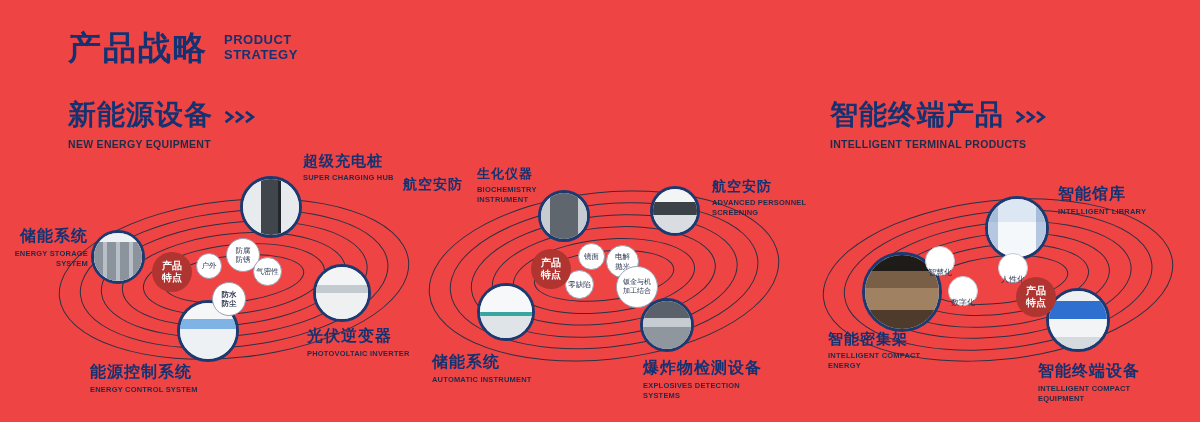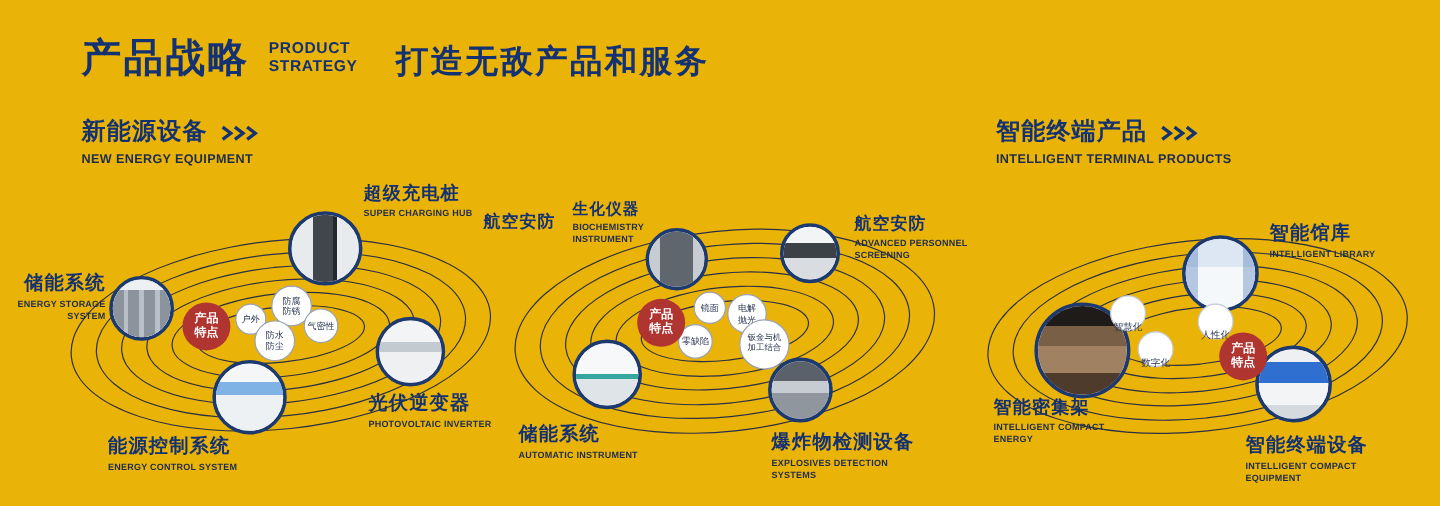--- a/index.html
+++ b/index.html
@@ -1,29 +1,29 @@
 <!DOCTYPE html>
 <html><head>
 <meta charset="utf-8">
 <style>
   html,body{margin:0;padding:0;background:#fff;}
   *{box-sizing:border-box;}
-  .canvas{position:relative;width:1200px;height:422px;background:#eab308;overflow:hidden;
+  .canvas{position:relative;width:1200px;height:422px;background:#ef4444;overflow:hidden;
           font-family:"Liberation Sans","DejaVu Sans",sans-serif;color:#143272;}
 
   
   .hdr-title{position:absolute;left:68px;top:26px;font-size:33px;font-weight:bold;letter-spacing:2px;color:#143272;}
   .hdr-sub{position:absolute;left:224px;top:33px;font-size:13px;font-weight:bold;line-height:1.15;letter-spacing:.5px;color:#143272;}
   .hdr-tagline{position:absolute;left:330px;top:33px;font-size:27px;font-weight:bold;letter-spacing:2px;color:#143272;}
 
   
   .sec-head{position:absolute;}
   .sh1{left:68px;top:96px;} .sh2{left:450px;top:96px;} .sh3{left:830px;top:96px;}
   .sec-row{display:flex;align-items:center;gap:10px;}
-  .sec-title{font-size:20px;font-weight:bold;letter-spacing:1px;color:#143272;}
+  .sec-title{font-size:28px;font-weight:bold;letter-spacing:1px;color:#143272;}
   .chev{flex:0 0 auto;margin-top:3px;}
   .sec-sub{font-size:10.5px;font-weight:bold;letter-spacing:.3px;color:#1e2c4c;margin-top:4px;}
 
   
   .cluster{position:absolute;inset:0;}
   .orbits{position:absolute;z-index:1;}
   .o1{left:58px;top:200px;width:352px;height:158px;transform:rotate(-6deg);}
   .o2{left:428px;top:192px;width:352px;height:168px;transform:rotate(-6deg);}
   .o3{left:822px;top:200px;width:352px;height:160px;transform:rotate(-6deg);}
   .ring{position:absolute;left:50%;top:50%;transform:translate(-50%,-50%);
@@ -97,41 +97,40 @@
   
   .bubble{position:absolute;z-index:4;border-radius:50%;background:#fff;border:1px solid #99a2b4;
           color:#2a3550;display:flex;align-items:center;justify-content:center;text-align:center;}
   .bubble .t{font-size:7.5px;line-height:1.25;white-space:nowrap;}
   .bubble.two .t{white-space:normal;width:2.2em;}
   .bubble.big .t{white-space:normal;width:4.6em;font-size:7px;}
   .bubble.soft{border-color:#c3cad8;}
   .f-outdoor {left:196px;top:253px;width:26px;height:26px;}
   .f-anticorr{left:226px;top:238px;width:34px;height:34px;text-align:center;}
   .f-airtight{left:253px;top:257px;width:29px;height:29px;}
-  .f-water   {left:212px;top:267px;width:34px;height:34px;}
+  .f-water   {left:212px;top:282px;width:34px;height:34px;font-weight:bold;}
   .f-mirror  {left:578px;top:243px;width:27px;height:27px;}
   .f-electro {left:606px;top:245px;width:33px;height:33px;}
   .f-zero    {left:565px;top:270px;width:29px;height:29px;}
   .f-sheet   {left:616px;top:266px;width:42px;height:42px;}
   .f-smart   {left:925px;top:246px;width:30px;height:30px;}
   .f-human   {left:998px;top:253px;width:30px;height:30px;}
   .f-digital {left:948px;top:276px;width:30px;height:30px;}
   .f-smart .t,.f-human .t,.f-digital .t{font-size:8px;color:#2a3550;margin-top:24px;}
 </style>
 </head>
 <body>
 
 <div class="canvas">
 
   <div class="hdr-title">产品战略</div>
   <div class="hdr-sub">
     <div>PRODUCT</div>
     <div>STRATEGY</div>
   </div>
-  <div class="hdr-tagline">打造无敌产品和服务</div>
 
   <section class="cluster">
     <div class="sec-head sh1">
       <div class="sec-row">
         <span class="sec-title">新能源设备</span>
         <svg class="chev" width="34" height="14" viewBox="0 0 40 16">
           <path d="M3 2 l8 6 -8 6" fill="none" stroke="#143272" stroke-width="3.2"></path>
           <path d="M15 2 l8 6 -8 6" fill="none" stroke="#143272" stroke-width="3.2"></path>
           <path d="M27 2 l8 6 -8 6" fill="none" stroke="#143272" stroke-width="3.2"></path>
         </svg>

